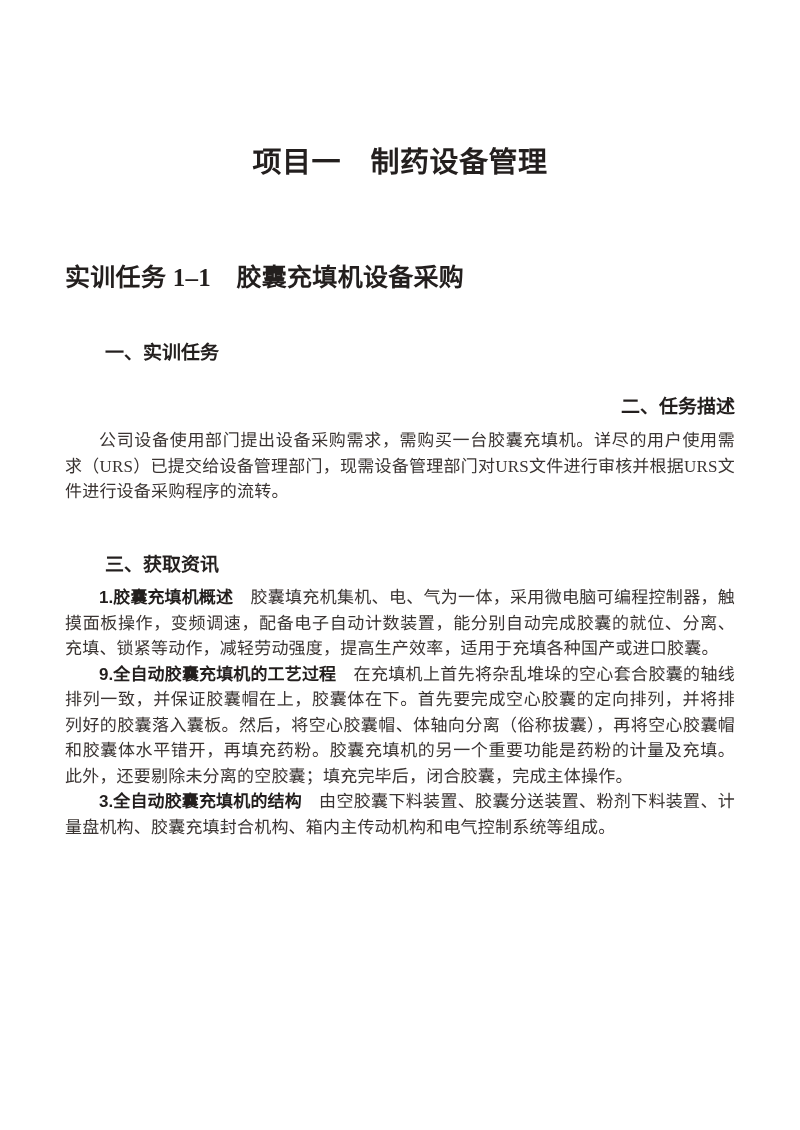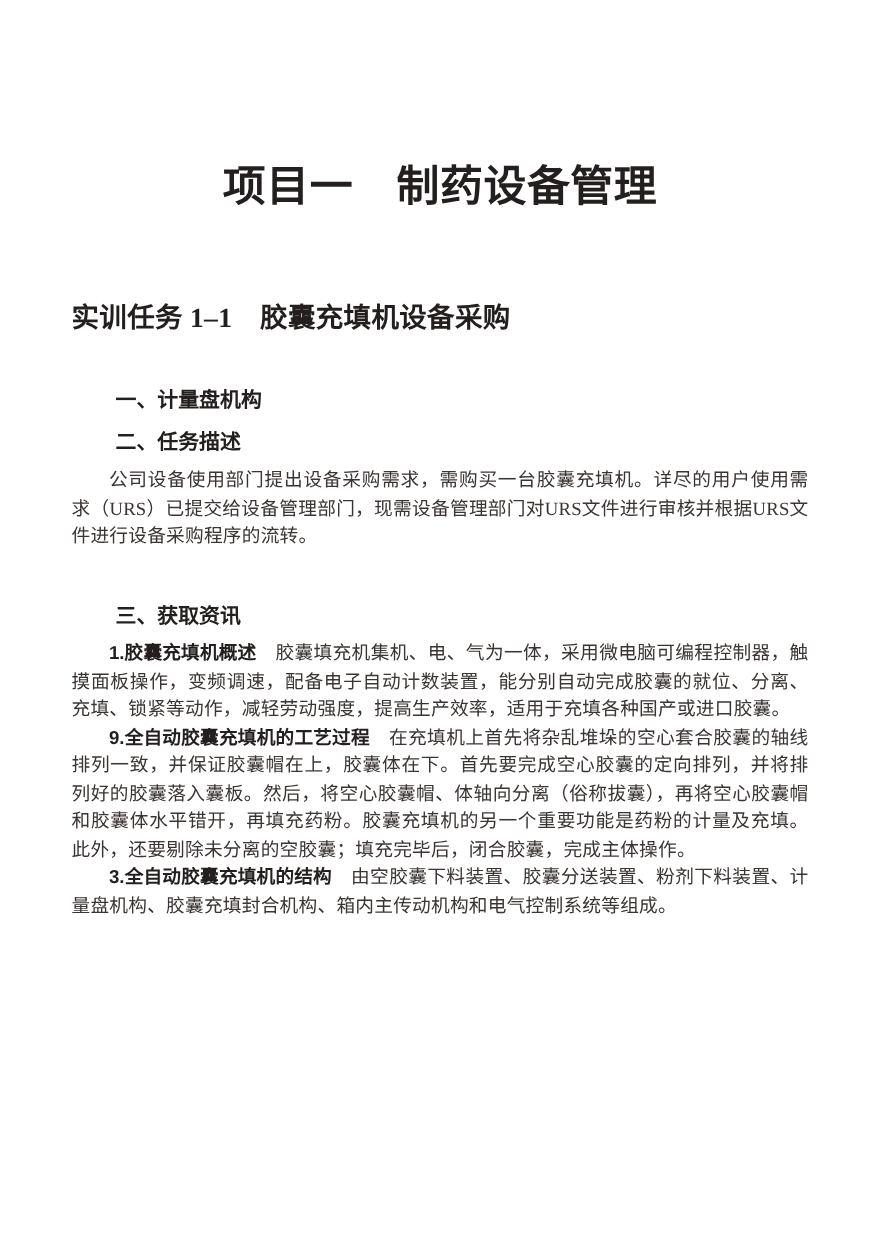--- a/index.html
+++ b/index.html
@@ -21,23 +21,23 @@
     position: relative;
     width: 800px;
     height: 1130px;
     box-sizing: border-box;
     padding: 0 65px 0 65px;
     background: #ffffff;
   }
 
   
   .chapter-title {
-    font-family: Liberation Sans, sans-serif;
+    font-family: Liberation Mono, monospace;
     font-weight: bold;
-    font-size: 39px;
+    font-size: 29px;
     line-height: 1.2;
     letter-spacing: 0.5px;
     text-align: center;
     color: #231f1e;
     margin: 0;
     padding-top: 148px;
     white-space: pre;
   }
 
   .task-title {
@@ -56,21 +56,21 @@
   .section-heading {
     font-family: "Liberation Sans", "DejaVu Sans", sans-serif;
     font-weight: bold;
     font-size: 19px;
     line-height: 1.3;
     color: #231f1e;
     margin: 0;
     padding: 0 0 0 40px;
   }
   .sh-goals   { margin-top: 48px; }
-  .sh-task    { margin-top: 14px; }
+  .sh-task    { margin-top: 30px; text-align: right; }
   .sh-info    { margin-top: 48px; }
 
   
   .body-block {
     margin-top: 8px;
   }
   p.para {
     font-family: "Liberation Serif", "DejaVu Serif", serif;
     font-size: 17px;
     line-height: 25.5px;
@@ -91,21 +91,21 @@
 </style>
 </head>
 <body>
 
 <div class="page">
 
   <h1 class="chapter-title">项目一　制药设备管理</h1>
 
   <h2 class="task-title">实训任务 1–1　胶囊充填机设备采购</h2>
 
-  <h3 class="section-heading sh-goals">一、计量盘机构</h3>
+  <h3 class="section-heading sh-goals">一、实训任务</h3>
 
 
   <h3 class="section-heading sh-task">二、任务描述</h3>
 
   <div class="body-block">
     <p class="para">公司设备使用部门提出设备采购需求，需购买一台胶囊充填机。详尽的用户使用需求（URS）已提交给设备管理部门，现需设备管理部门对URS文件进行审核并根据URS文件进行设备采购程序的流转。</p>
   </div>
 
   <h3 class="section-heading sh-info">三、获取资讯</h3>
 

